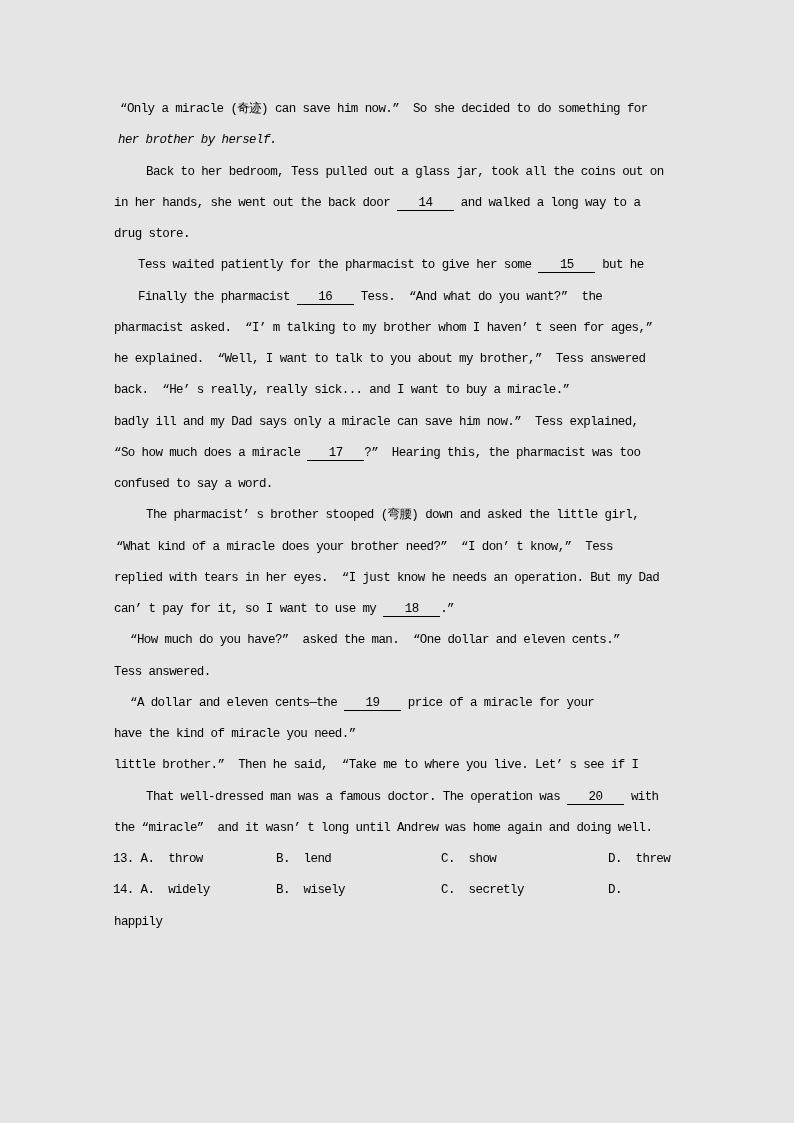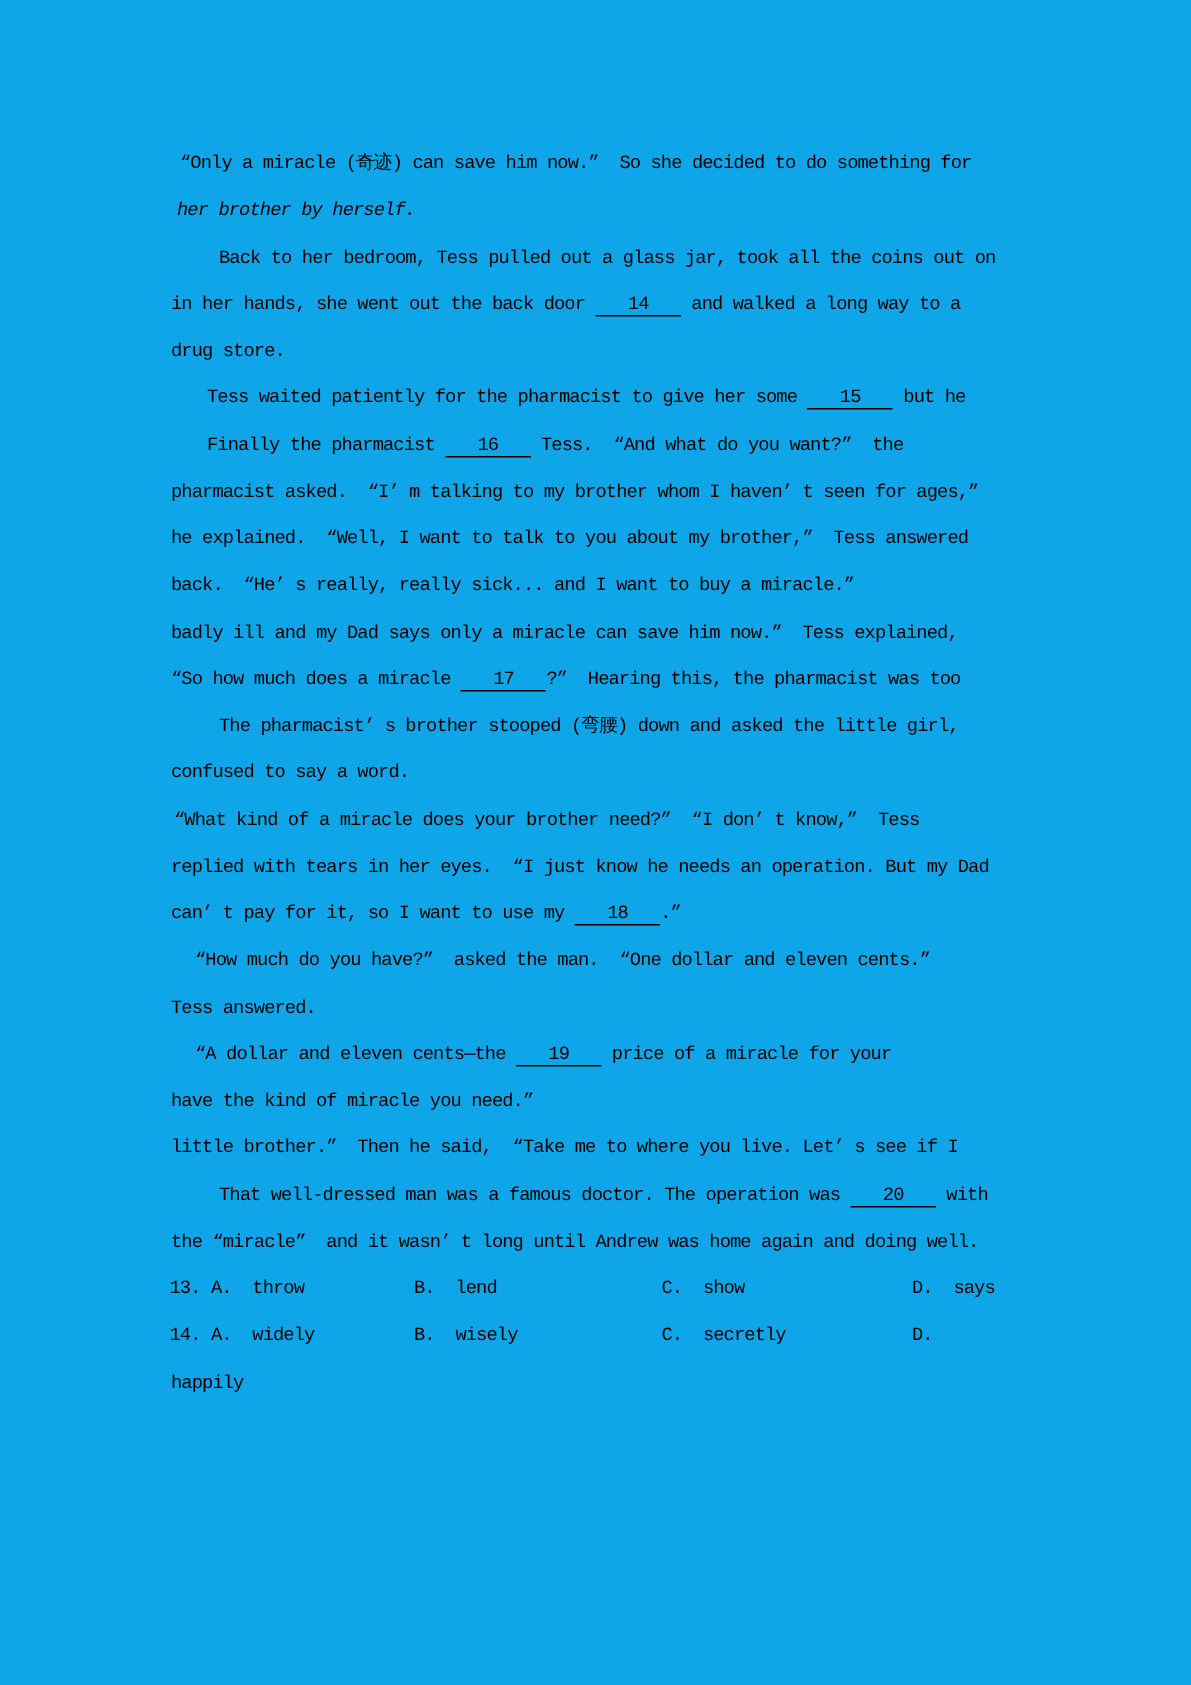--- a/index.html
+++ b/index.html
@@ -4,21 +4,21 @@
 <style>
   html, body {
     margin: 0;
     padding: 0;
     background: #ffffff;
   }
   .sheet {
     position: relative;
     width: 794px;
     height: 1123px;
-    background: #0ea5e9;
+    background: #e5e5e5;
     overflow: hidden;
     font-family: "Liberation Mono", "DejaVu Sans Mono", monospace;
     color: #000000;
   }
   .doc {
     position: absolute;
     left: 114px;
     top: 94px;
     width: 566px;
     font-size: 12.5px;
@@ -57,29 +57,29 @@
       <div class="line" style="padding-left: 32px;">Back to her bedroom, Tess pulled out a glass jar, took all the coins out on</div>
       <div class="line">in her hands, she went out the back door <span class="blank">14</span> and walked a long way to a</div>
       <div class="line">drug store.</div>
       <div class="line" style="padding-left: 24px;">Tess waited patiently for the pharmacist to give her some <span class="blank">15</span> but he</div>
       <div class="line" style="padding-left: 24px;">Finally the pharmacist <span class="blank">16</span> Tess.  “And what do you want?”  the</div>
       <div class="line">pharmacist asked.  “I’ m talking to my brother whom I haven’ t seen for ages,”</div>
       <div class="line">he explained.  “Well, I want to talk to you about my brother,”  Tess answered</div>
       <div class="line">back.  “He’ s really, really sick... and I want to buy a miracle.”</div>
       <div class="line">badly ill and my Dad says only a miracle can save him now.”  Tess explained,</div>
       <div class="line">“So how much does a miracle <span class="blank">17</span>?”  Hearing this, the pharmacist was too</div>
+      <div class="line">confused to say a word.</div>
       <div class="line" style="padding-left: 32px;">The pharmacist’ s brother stooped (弯腰) down and asked the little girl,</div>
-      <div class="line">confused to say a word.</div>
       <div class="line" style="padding-left: 2px;">“What kind of a miracle does your brother need?”  “I don’ t know,”  Tess</div>
       <div class="line">replied with tears in her eyes.  “I just know he needs an operation. But my Dad</div>
       <div class="line">can’ t pay for it, so I want to use my <span class="blank">18</span>.”</div>
       <div class="line" style="padding-left: 16px;">“How much do you have?”  asked the man.  “One dollar and eleven cents.”</div>
       <div class="line">Tess answered.</div>
       <div class="line" style="padding-left: 16px;">“A dollar and eleven cents—the <span class="blank">19</span> price of a miracle for your</div>
       <div class="line">have the kind of miracle you need.”</div>
       <div class="line">little brother.”  Then he said,  “Take me to where you live. Let’ s see if I</div>
       <div class="line" style="padding-left: 32px;">That well-dressed man was a famous doctor. The operation was <span class="blank">20</span> with</div>
       <div class="line">the “miracle”  and it wasn’ t long until Andrew was home again and doing well.</div>
-      <div class="line options"><span class="opt-cell">13. A.  throw</span><span class="opt-cell">B.  lend</span><span class="opt-cell">C.  show</span><span class="opt-cell">D.  says</span></div>
+      <div class="line options"><span class="opt-cell">13. A.  throw</span><span class="opt-cell">B.  lend</span><span class="opt-cell">C.  show</span><span class="opt-cell">D.  threw</span></div>
       <div class="line options"><span class="opt-cell">14. A.  widely</span><span class="opt-cell">B.  wisely</span><span class="opt-cell">C.  secretly</span><span class="opt-cell">D.</span></div>
       <div class="line">happily</div>
     </div>
 </div>
 
 </body></html>

